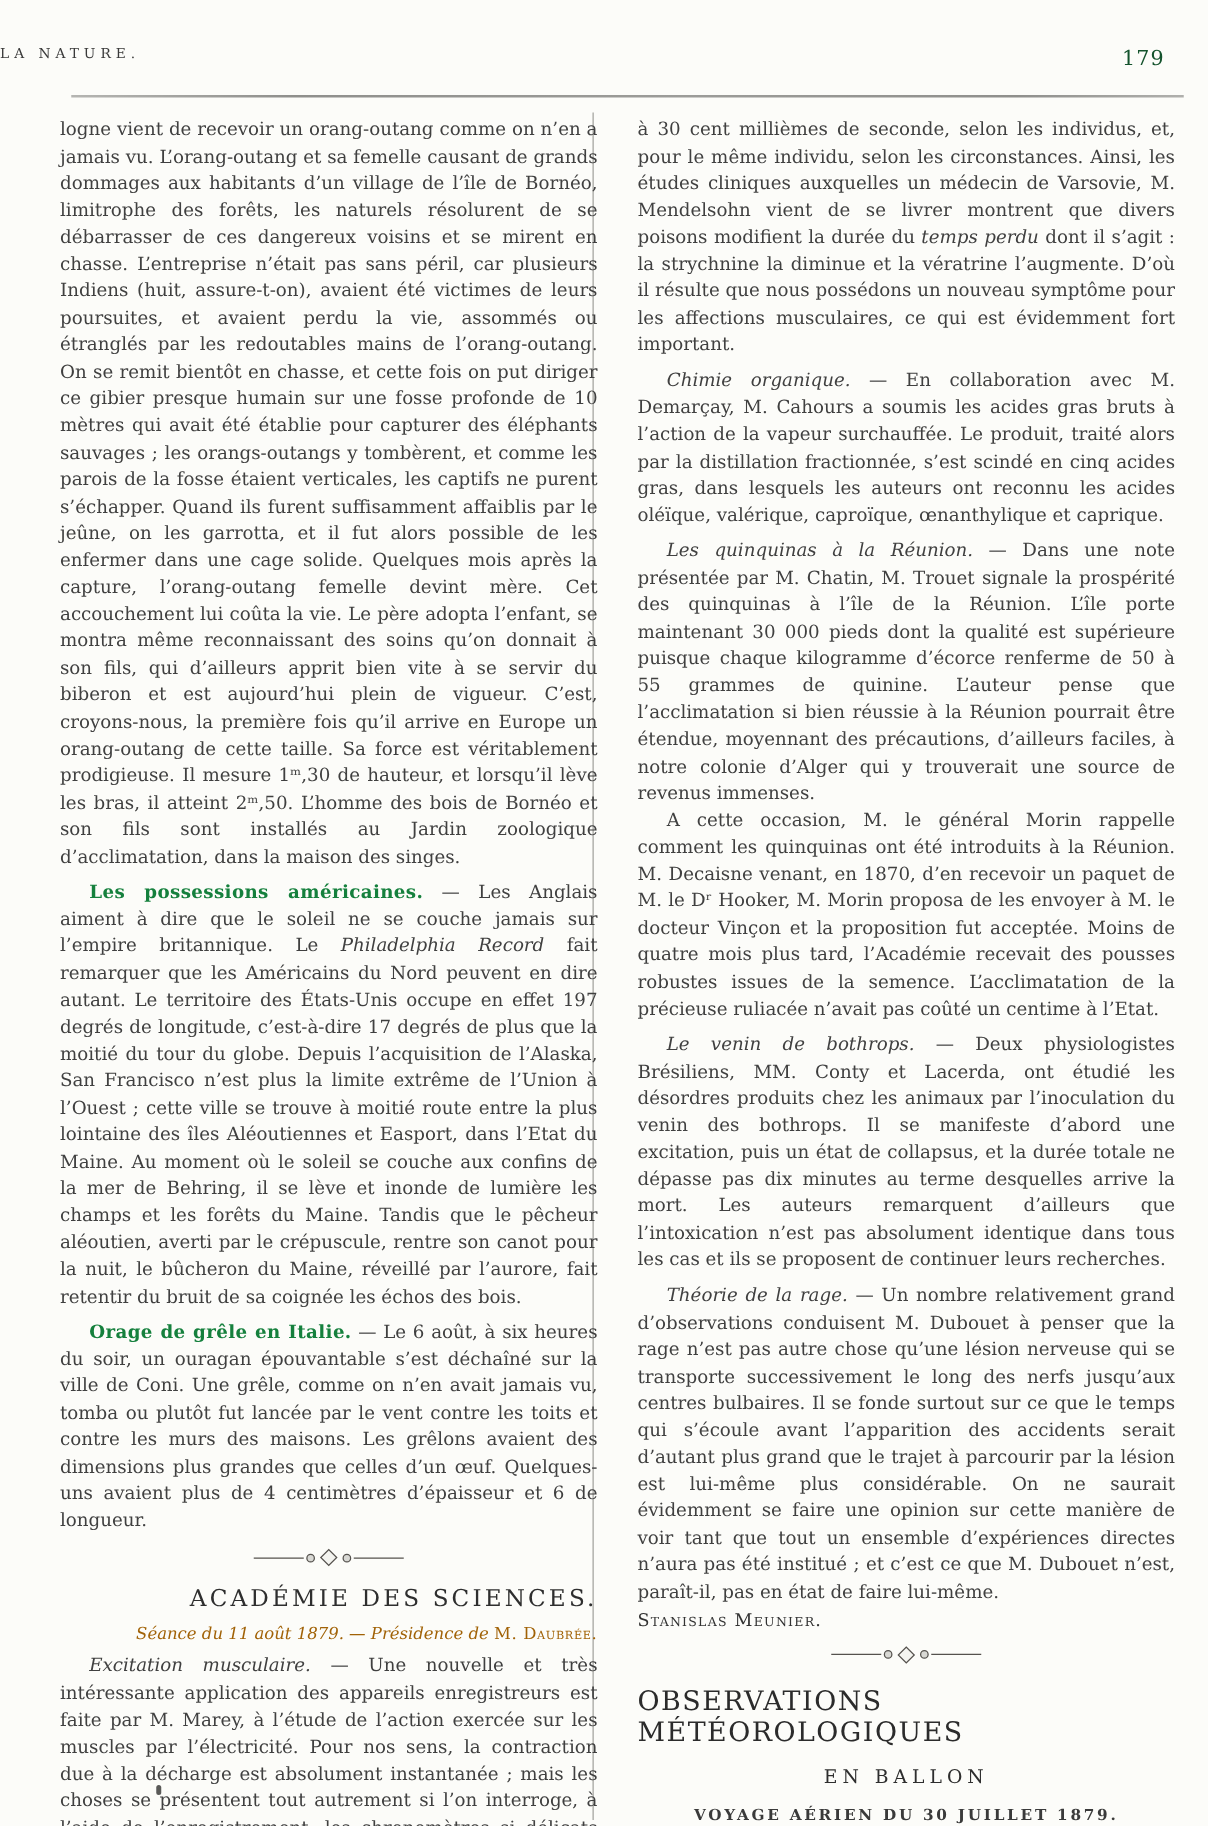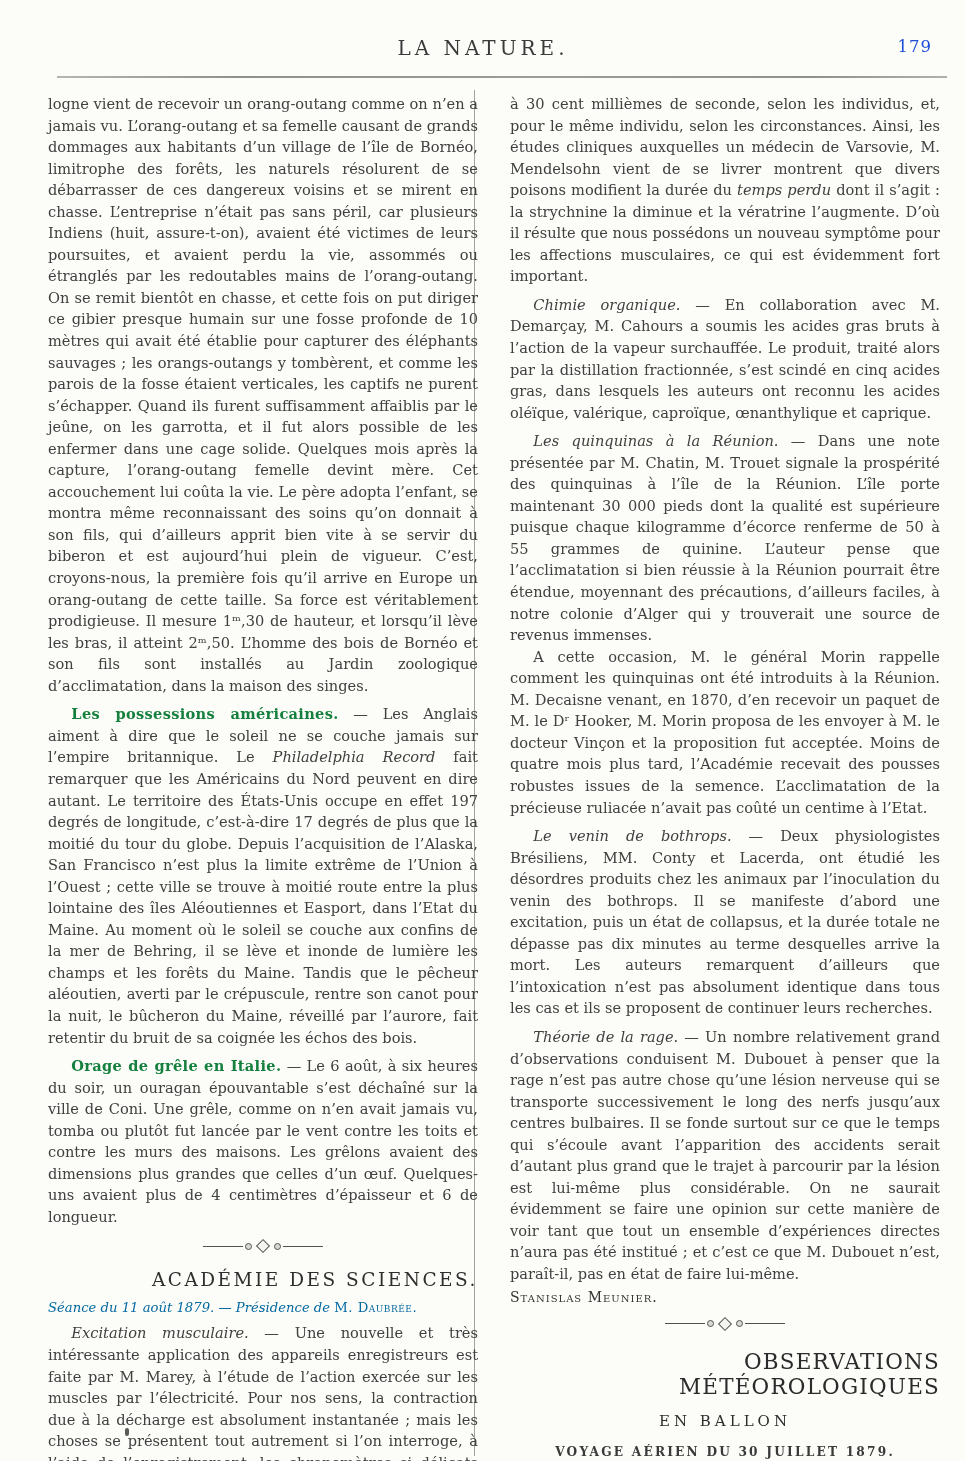--- a/index.html
+++ b/index.html
@@ -15,32 +15,32 @@
     overflow: hidden;
     font-family: "DejaVu Serif", "Liberation Serif", serif;
     color: #3f3f3f;
   }
   
   .header-title {
     position: absolute;
     top: 36px;
     left: 0;
     width: 100%;
-    text-align: center;
-    font-size: 20px;
+    text-align: left;
+    font-size: 11px;
     letter-spacing: 4px;
     color: #3a3a3a;
   }
   .page-number {
     position: absolute;
     top: 37px;
     right: 34px;
     font-size: 16.5px;
     letter-spacing: 1px;
-    color: #1d4ed8;
+    color: #14532d;
   }
   .header-rule {
     position: absolute;
     top: 76px;
     left: 57px;
     width: 890px;
     height: 2px;
     background: linear-gradient(to right, #b5b5b2, #8f8f8c 20%, #9c9c99 55%, #8f8f8c 85%, #b0b0ad);
   }
   .column-rule {
@@ -107,37 +107,37 @@
   .academy-title {
     margin: 16px 0 0 0;
     text-align: right;
     font-size: 18.5px;
     font-weight: 500;
     letter-spacing: 2.5px;
     color: #2e2e2e;
   }
   .session-line {
     margin: 10px 0 0 0;
-    text-align: left;
+    text-align: right;
     text-indent: 0;
     font-size: 13.2px;
-    color: #0369a1;
+    color: #a16207;
   }
   .signature {
     margin: 4px 0 0 0;
     text-align: left;
     padding-right: 46px;
     font-size: 14px;
     font-variant: small-caps;
     letter-spacing: 1px;
     color: #333;
   }
   .obs-title {
     margin: 18px 0 0 0;
-    text-align: right;
+    text-align: left;
     font-size: 21.5px;
     font-weight: 500;
     letter-spacing: 1.2px;
     color: #2b2b2b;
   }
   .obs-subtitle {
     margin: 13px 0 0 0;
     text-align: center;
     font-size: 15px;
     font-weight: 500;

